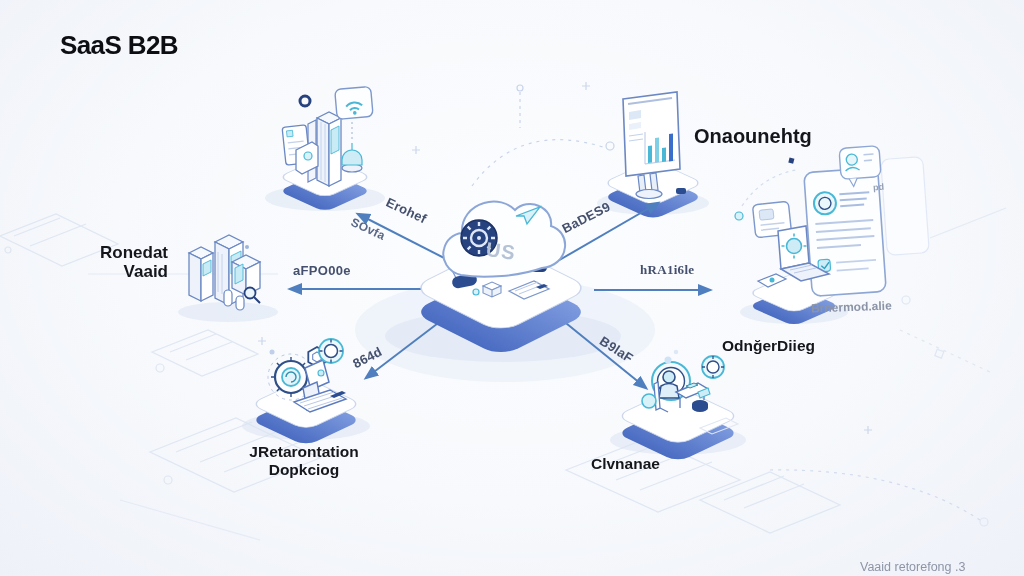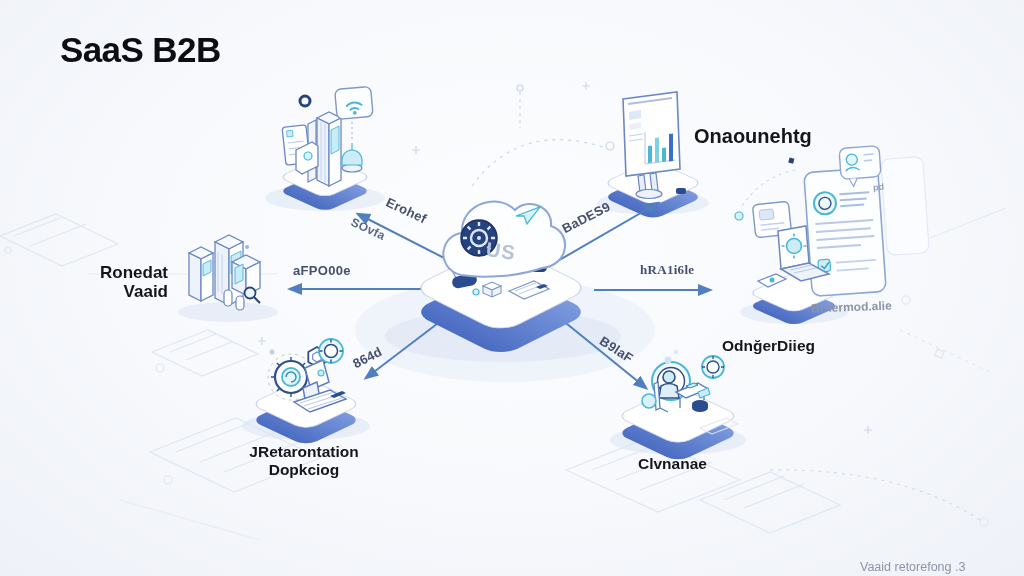--- a/index.html
+++ b/index.html
@@ -3,30 +3,30 @@
 <meta charset="utf-8">
 <style>
   html,body{margin:0;padding:0;background:#ffffff;}
   .canvas{
     position:relative;width:1024px;height:576px;overflow:hidden;
     font-family:"Liberation Sans",sans-serif;
     background:radial-gradient(ellipse at 50% 42%, #fcfdff 0%, #f7f9fc 55%, #eef1f8 100%);
   }
   .canvas svg{position:absolute;left:0;top:0;}
   .lbl{position:absolute;color:#14161c;font-weight:700;white-space:nowrap;}
-  .title{left:60px;top:30px;font-size:35px;font-weight:800;letter-spacing:-0.6px;color:#0c0e13;}
-  .left-label{left:60px;top:264px;width:108px;text-align:right;font-size:17px;line-height:18.5px;}
+  .title{left:60px;top:30px;font-size:26px;font-weight:800;letter-spacing:-0.6px;color:#0c0e13;}
+  .left-label{left:60px;top:244px;width:108px;text-align:right;font-size:17px;line-height:18.5px;}
   .left-label span{display:block;}
   .tr-label{left:694px;top:125px;font-size:20px;}
   .r-label{left:722px;top:337px;font-size:15.5px;text-align:center;}
   .r-sublabel{left:811px;top:300px;font-size:12px;color:#8b94a7;font-weight:600;transform:rotate(-2deg);}
   .r-tag{left:873px;top:182px;font-size:9px;color:#96a0b4;font-weight:600;transform:rotate(-4deg);}
   .bl-label{left:216px;top:443px;width:176px;text-align:center;font-size:15.5px;line-height:17.5px;}
   .bl-label span{display:block;}
-  .br-label{left:638px;top:455px;font-size:15.5px;}
+  .br-label{left:591px;top:455px;font-size:15.5px;}
   .footer{left:860px;top:530px;font-size:12.5px;color:#8d95a6;font-weight:500;margin-top:30px;}
   .cloud-text{left:486px;top:240px;font-size:20px;color:#b6c2d6;transform:rotate(8deg);letter-spacing:1px;}
   .edge{position:absolute;color:#44506e;font-weight:700;font-size:13px;letter-spacing:.3px;white-space:nowrap;}
   .e-upleft{left:385px;top:203px;transform:rotate(25deg);}
   .e-upleft2{left:350px;top:222px;transform:rotate(25deg);font-size:12px;color:#5a6888;}
   .e-upright{left:560px;top:210px;transform:rotate(-27deg);}
   .e-left{left:293px;top:263px;}
   .e-right{left:640px;top:262px;font-family:Liberation Serif, serif;}
   .e-downleft{left:352px;top:350px;transform:rotate(-27deg);}
   .e-downright{left:598px;top:342px;transform:rotate(33deg);}

